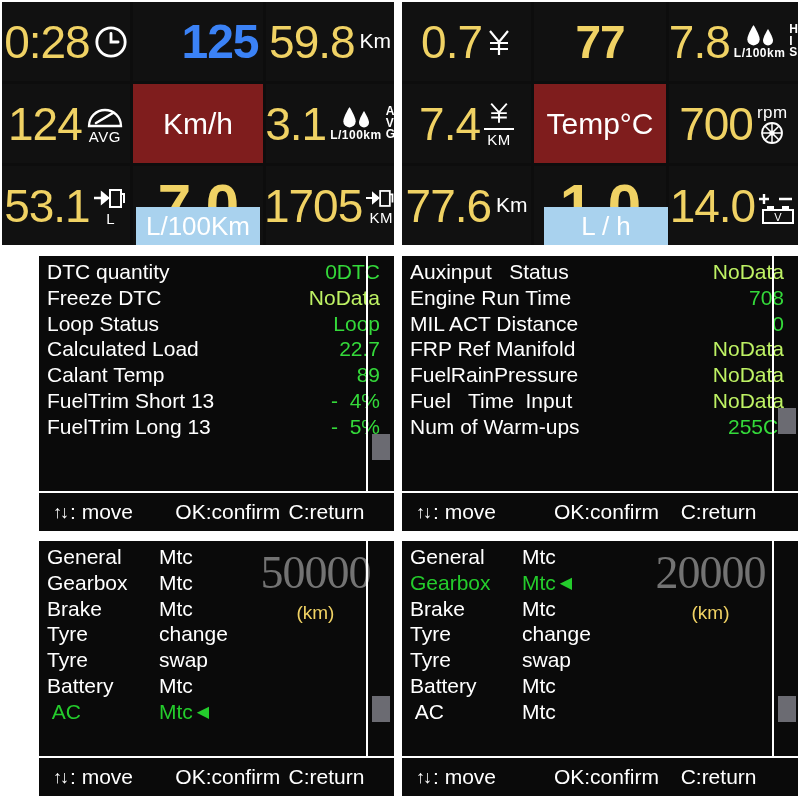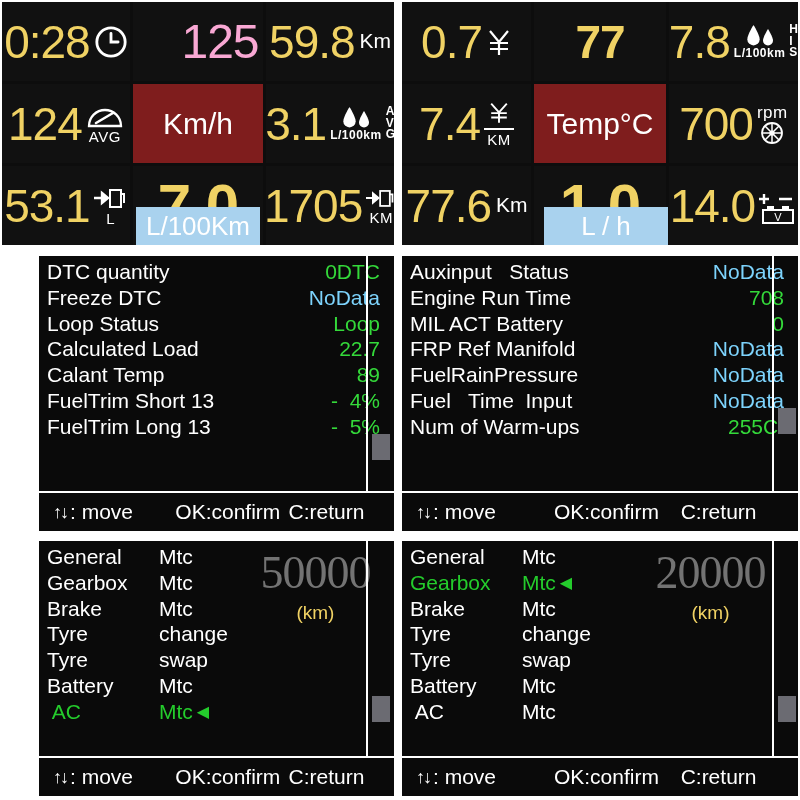--- a/index.html
+++ b/index.html
@@ -45,21 +45,21 @@
   .cell.blue {
     background: #7f1d1d;
   }
   .val {
     color: #f0d264;
     font-size: 46px;
     line-height: 1;
     font-weight: 400;
     letter-spacing: -1px;
   }
-  .val.red  { color: #f9a8d4; font-weight: 400; font-size: 48px; margin-left: 44px; }
+  .val.red  { color: #3b82f6; font-weight: 700; font-size: 48px; margin-left: 44px; }
   .val.big  { font-size: 60px; font-weight: 700; }
   .val.mid  { font-size: 46px; font-weight: 700; }
   .unit-w   { color: #ffffff; font-size: 21px; line-height: 1; margin-left:1px; align-self: flex-end; margin-bottom: 14px;}
   .bluetext { color: #ffffff; font-size: 30px; font-weight: 400; }
   .bluetext.sm { font-size: 26px; }
 
   .cell-row { display: flex; align-items: center; justify-content: center; gap: 4px; width: 100%; padding: 0 0; }
 
   .icon-box { display: flex; flex-direction: column; align-items: center; color: #fff; line-height: 1; }
   .icon-sub { font-size: 15px; letter-spacing: 0.5px; color: #fff; margin-top: 1px;}
@@ -89,21 +89,21 @@
   .row {
     display: flex; align-items: baseline;
     color: #ffffff;
     font-size: 21px;
     line-height: 25.8px;
     white-space: pre;
   }
   .row .k { flex: 0 0 auto; }
   .row .v { margin-left: auto; padding-right: 14px; }
   .row .v.green { color: #34d93a; }
-  .row .v.white { color: #7dd3fc; }
+  .row .v.white { color: #bef264; }
 
   
   .mrow { display: flex; color:#ffffff; font-size: 21px; line-height: 25.8px; white-space: pre; }
   .mrow .c1 { width: 112px; }
   .mrow .c2 { position: relative; }
   .mrow.sel { color: #24cc2c; }
   .caret { color: #24cc2c; font-size: 16px; margin-left: 4px; }
 
   .mtc-right {
     flex: 0 0 175px;
@@ -384,21 +384,21 @@
       </div>
     </div>
   </div>
 
   <div class="list-panel right">
     <div class="list-inner">
       <div class="list-body">
         <div class="rows" id="rows-mid-right">
             <div class="row"><span class="k">Auxinput   Status</span><span class="v white">NoData</span></div>
             <div class="row"><span class="k">Engine Run Time</span><span class="v green">708</span></div>
-            <div class="row"><span class="k">MIL ACT Battery</span><span class="v green">0</span></div>
+            <div class="row"><span class="k">MIL ACT Distance</span><span class="v green">0</span></div>
             <div class="row"><span class="k">FRP Ref Manifold</span><span class="v white">NoData</span></div>
             <div class="row"><span class="k">FuelRainPressure</span><span class="v white">NoData</span></div>
             <div class="row"><span class="k">Fuel   Time  Input</span><span class="v white">NoData</span></div>
             <div class="row"><span class="k">Num of Warm-ups</span><span class="v green">255Ct</span></div>
           </div>
         <div class="scrollbar">
           <div class="thumb" style="top:152px"></div>
         </div>
       </div>
       <div class="footer">

